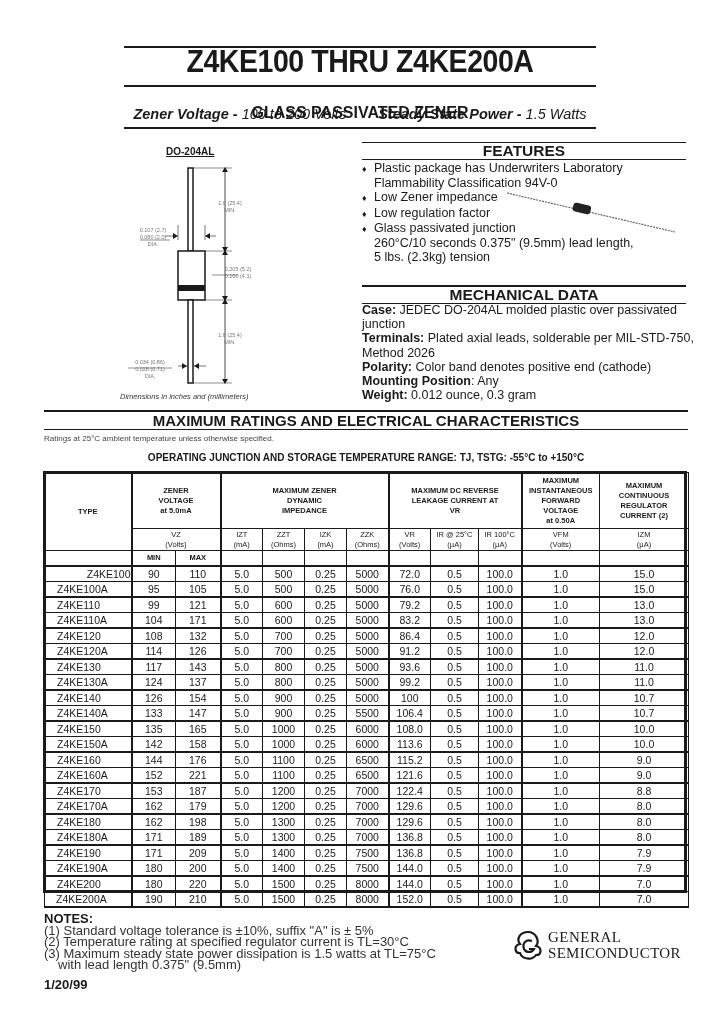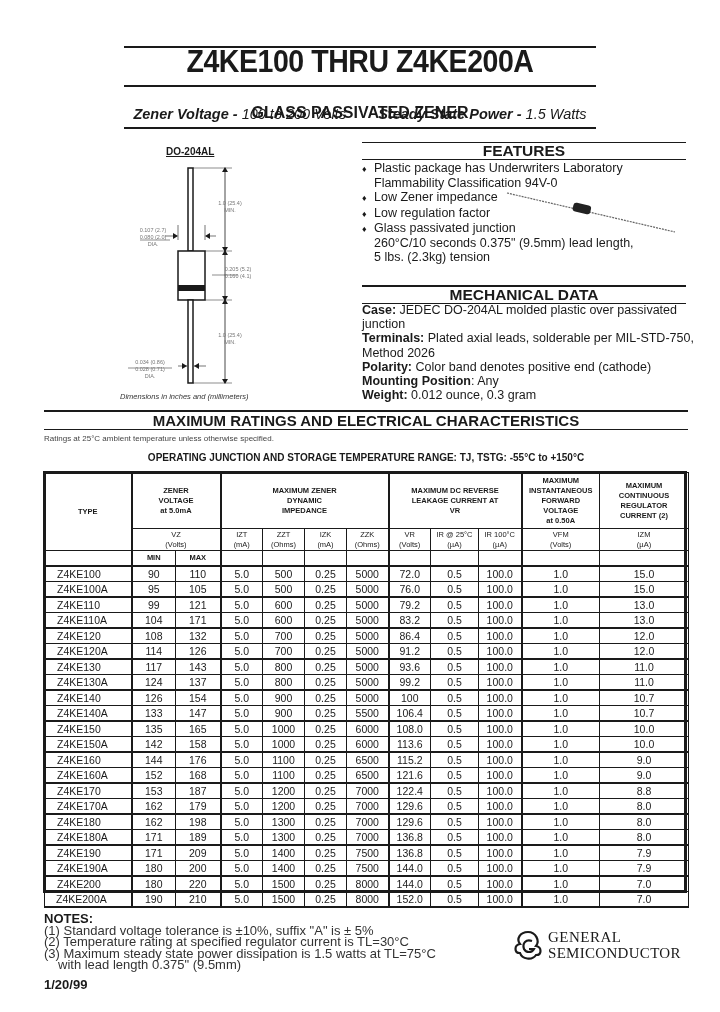--- a/index.html
+++ b/index.html
@@ -169,21 +169,21 @@
         <td class="thickB"></td>
     <td class="thickL thickB"></td>
         <td class="thickB"></td>
         <td class="thickB"></td>
     <td class="thickL thickB"></td>
         <td class="thickB"></td>
   </tr>
   </tbody>
     <tbody id="rows">
       <tr>
-        <td style="text-align: left; padding-left: 12px;">Z4KE100</td>
+        <td style="text-align: right; padding-left: 24px;">Z4KE100</td>
         <td class="thickL">90</td>
         <td>110</td>
         <td class="thickL">5.0</td>
         <td>500</td>
         <td>0.25</td>
         <td>5000</td>
         <td class="thickL">72.0</td>
         <td>0.5</td>
         <td>100.0</td>
         <td class="thickL">1.0</td>
@@ -353,21 +353,21 @@
         <td>6500</td>
         <td class="thickL">115.2</td>
         <td>0.5</td>
         <td>100.0</td>
         <td class="thickL">1.0</td>
         <td>9.0</td>
       </tr>
       <tr>
         <td class="thickB" style="text-align: left; padding-left: 12px;">Z4KE160A</td>
         <td class="thickL thickB">152</td>
-        <td class="thickB">168</td>
+        <td class="thickB">221</td>
         <td class="thickL thickB">5.0</td>
         <td class="thickB">1100</td>
         <td class="thickB">0.25</td>
         <td class="thickB">6500</td>
         <td class="thickL thickB">121.6</td>
         <td class="thickB">0.5</td>
         <td class="thickB">100.0</td>
         <td class="thickL thickB">1.0</td>
         <td class="thickB">9.0</td>
       </tr>

